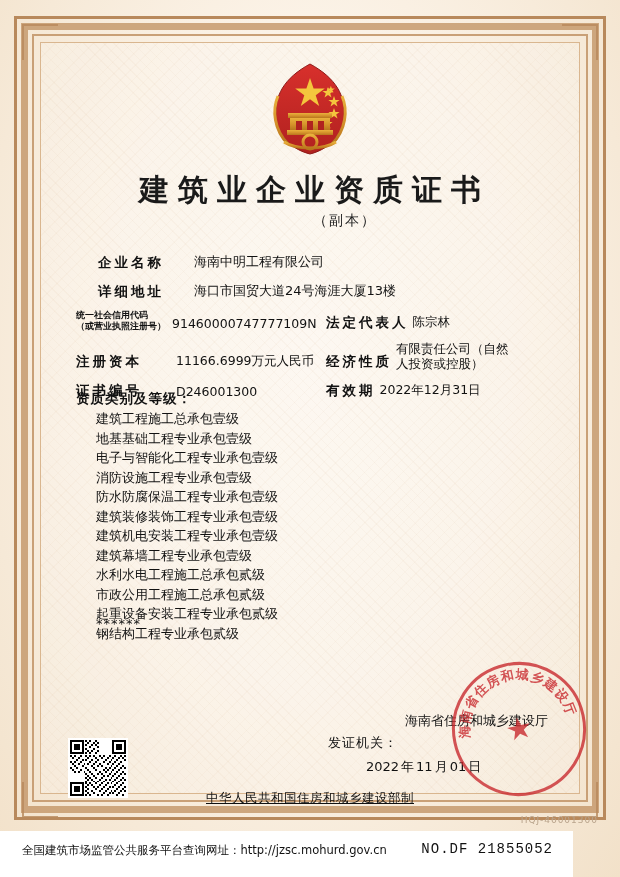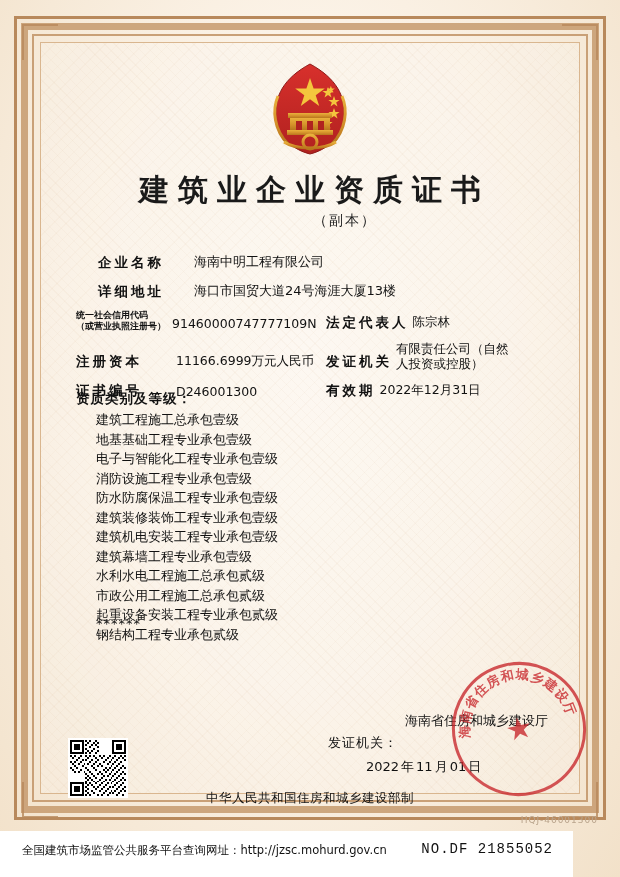--- a/index.html
+++ b/index.html
@@ -178,21 +178,21 @@
     left: 76px; top: 390px;
     font-family: "DejaVu Sans", sans-serif;
     font-size: 13.5px;
     font-weight: bold;
     letter-spacing: 1px;
     color: #111;
   }
   .qual-list {
     position: absolute;
     left: 96px; top: 410px;
-    font-family: Liberation Serif, serif;
+    font-family: Liberation Mono, monospace;
     font-size: 13px;
     line-height: 19.5px;
     color: #111;
   }
   .qual-list div { white-space: nowrap; }
   .qual-end {
     position: absolute;
     left: 96px; top: 616px;
     font-family: "DejaVu Sans", sans-serif;
     font-size: 13px;
@@ -219,20 +219,21 @@
   }
   .footer-org {
     position: absolute;
     left: 0; top: 790px;
     width: 620px;
     text-align: center;
     font-family: "DejaVu Sans", sans-serif;
     font-size: 12.5px;
     color: #111;
     letter-spacing: 0.5px;
+    text-decoration: underline;
   }
 
   
   .seal {
     position: absolute;
     left: 452px; top: 662px;
     width: 128px; height: 128px;
     border: 3px solid #c8262b;
     border-radius: 50%;
     opacity: .78;
@@ -385,21 +386,21 @@
         <span class="val small">陈宗林</span>
       </div>
     </div>
 
     <div class="row row-split">
       <div class="half-a">
         <span class="lbl w5">注册资本</span>
         <span class="val small">11166.6999万元人民币</span>
       </div>
       <div class="half-b">
-        <span class="lbl">发证机关</span>
+        <span class="lbl">经济性质</span>
         <span class="val-multi">
           <span>有限责任公司（自然</span><br>
           <span>人投资或控股）</span>
         </span>
       </div>
     </div>
 
     <div class="row row-split" style="margin-top:0;">
       <div class="half-a">
         <span class="lbl w5">证书编号</span>

